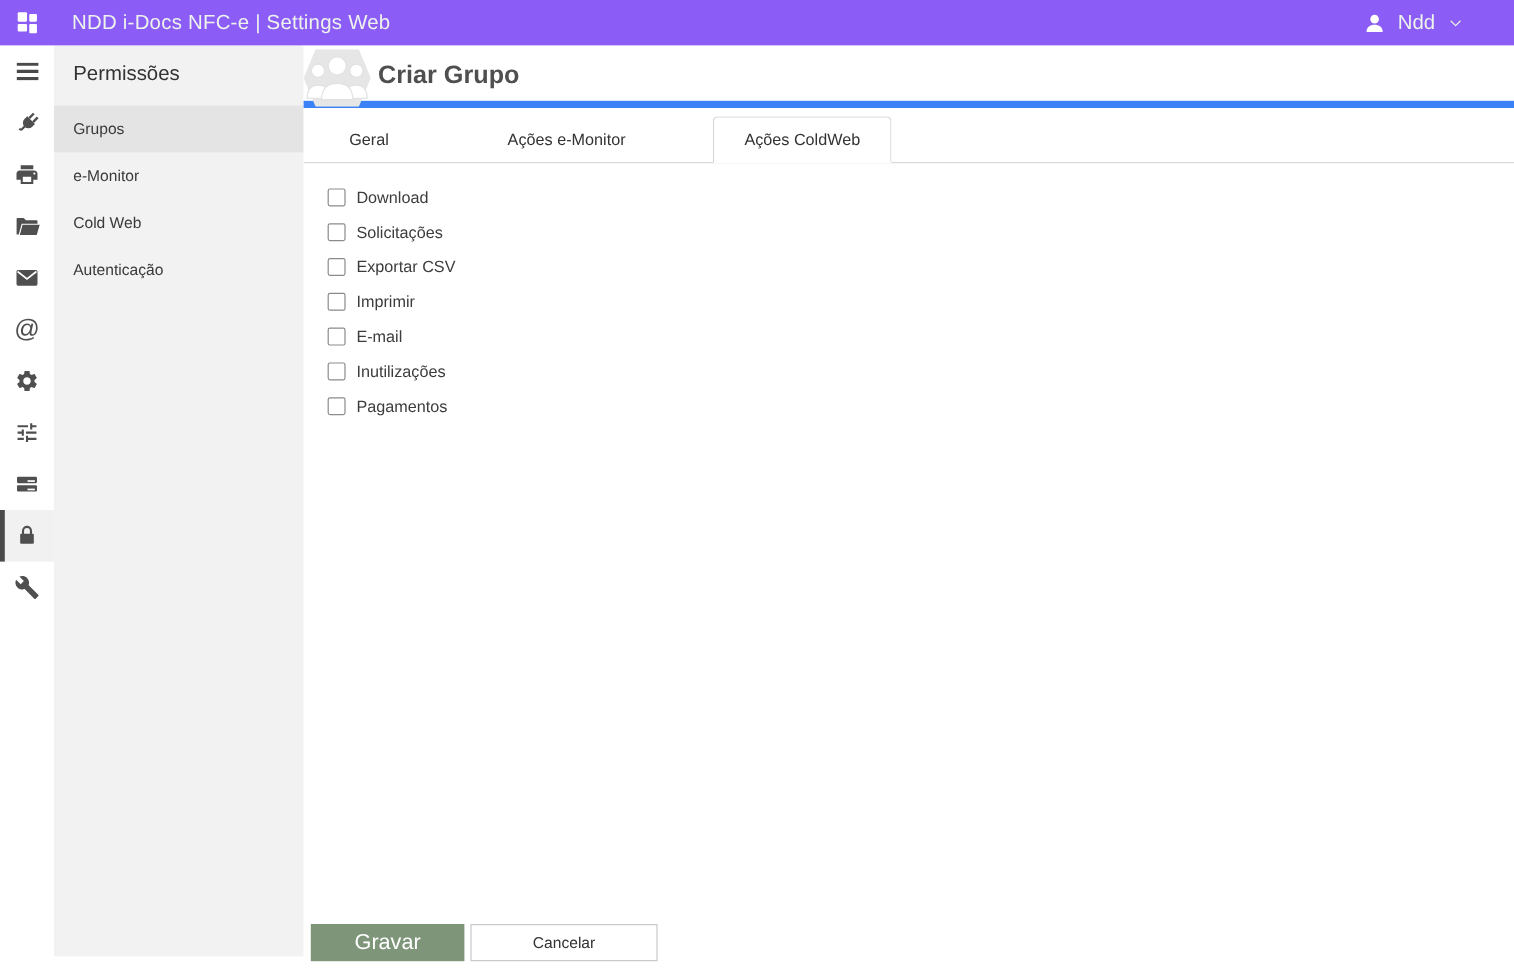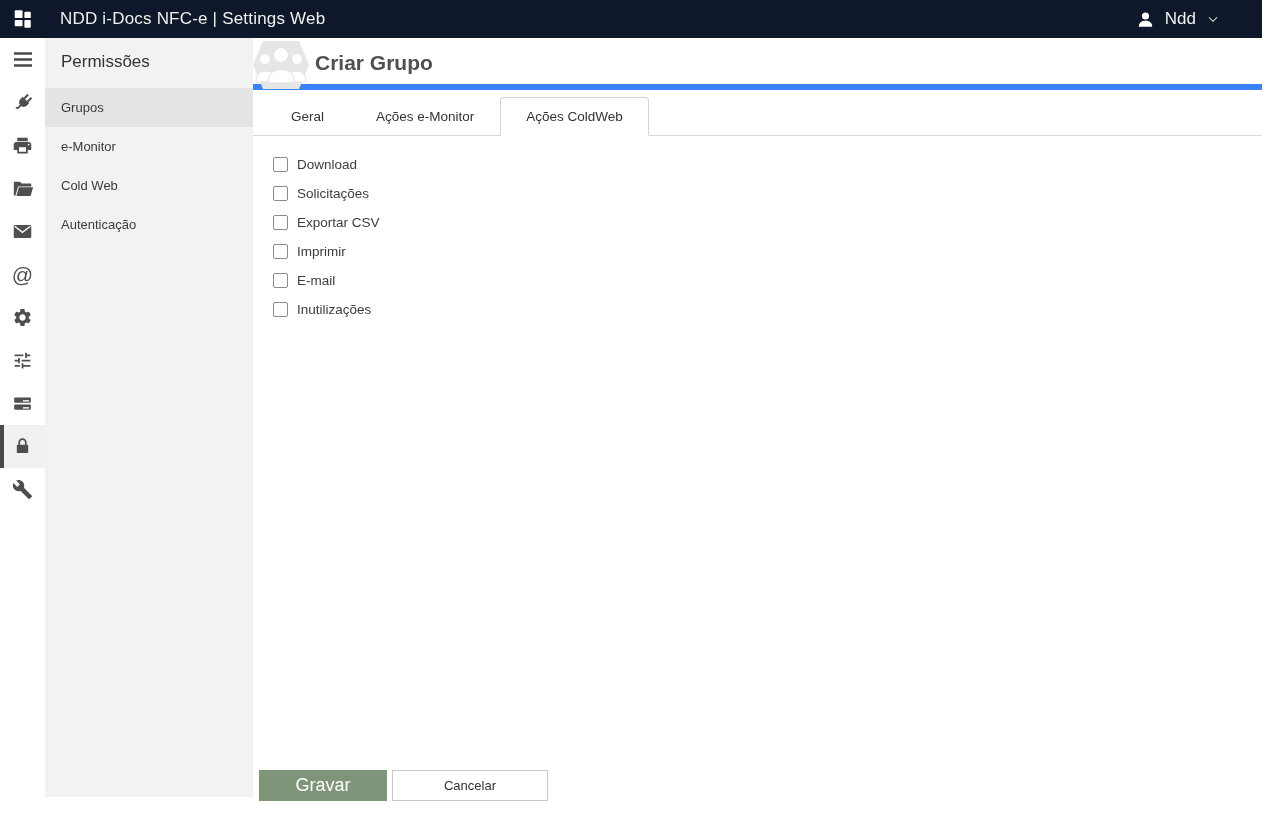--- a/index.html
+++ b/index.html
@@ -1,21 +1,21 @@
 <!DOCTYPE html>
 <html><head>
 <meta charset="utf-8">
 <style>
   * { margin:0; padding:0; box-sizing:border-box; }
   html,body { width:1262px; height:813px; overflow:hidden; }
   body { font-family:"Liberation Sans", sans-serif; background:#fff; position:relative; }
 
   
   .topbar { position:absolute; top:0; left:0; right:0; height:38px;
-            background:#0f172a; display:flex; align-items:center; color:#edf3ec; }
+            background:#8b5cf6; display:flex; align-items:center; color:#edf3ec; }
   .logo-slot { width:45px; display:flex; justify-content:center; align-items:center; cursor:pointer; }
   .topbar-title { font-size:17px; margin-left:15px; font-weight:400; letter-spacing:.2px; }
   .user-menu { margin-left:auto; margin-right:42px; display:flex; align-items:center; gap:10px;
                font-size:17px; cursor:pointer; }
 
   
   .iconbar { position:absolute; top:38px; left:0; bottom:0; width:45px; background:#fff; }
   .icon-item { height:43px; display:flex; align-items:center; justify-content:center;
                position:relative; cursor:pointer; }
   .icon-item.active { background:#f1f1f1; }
@@ -30,21 +30,21 @@
               color:#3a3a3a; cursor:pointer; }
   .nav-item.active { background:#e4e4e4; }
 
   
   .main { position:absolute; top:38px; left:253px; right:0; bottom:0; background:#fff; }
   .page-header { height:52px; border-bottom:6px solid #3b82f6; position:relative; }
   .group-icon { position:absolute; left:0; top:3px; }
   .page-title { position:absolute; left:62px; top:13px; font-size:21px; font-weight:bold; color:#4f4f4f; }
 
   .tabs { margin-top:7px; padding-left:12px; height:39px; border-bottom:1px solid #d9d9d9;
-          display:flex; align-items:flex-start; }
+          display:flex; align-items:flex-start;gap:47px; }
   .tab { padding:0 25px; line-height:37px; font-size:13.5px; color:#333; cursor:pointer;
          border:1px solid transparent; white-space:nowrap; }
   .tab.active { background:#fff; border-color:#d4d4d4; border-bottom-color:#fff;
          border-radius:4px 4px 0 0; margin-bottom:-1px; }
 
   .cb-list { padding:21px 0 0 20px; }
   .cb-row { display:flex; align-items:flex-end; margin-bottom:14px; cursor:pointer; }
   .cb-box { width:15px; height:15px; border:1px solid #8b8b8b; border-radius:2px;
             background:#fff; margin-right:9px; flex:0 0 auto; }
   .cb-label { font-size:13.5px; color:#3c3c3c; }
@@ -195,19 +195,23 @@
       <span class="cb-label">Imprimir</span>
     </div>
     <div class="cb-row">
       <span class="cb-box"></span>
       <span class="cb-label">E-mail</span>
     </div>
     <div class="cb-row">
       <span class="cb-box"></span>
       <span class="cb-label">Inutilizações</span>
     </div>
+    <div class="cb-row">
+      <span class="cb-box"></span>
+      <span class="cb-label">Pagamentos</span>
+    </div>
   </div>
 
   <div class="actions">
     <button class="btn-save">Gravar</button>
     <button class="btn-cancel">Cancelar</button>
   </div>
 </main>
 
 </body></html>

